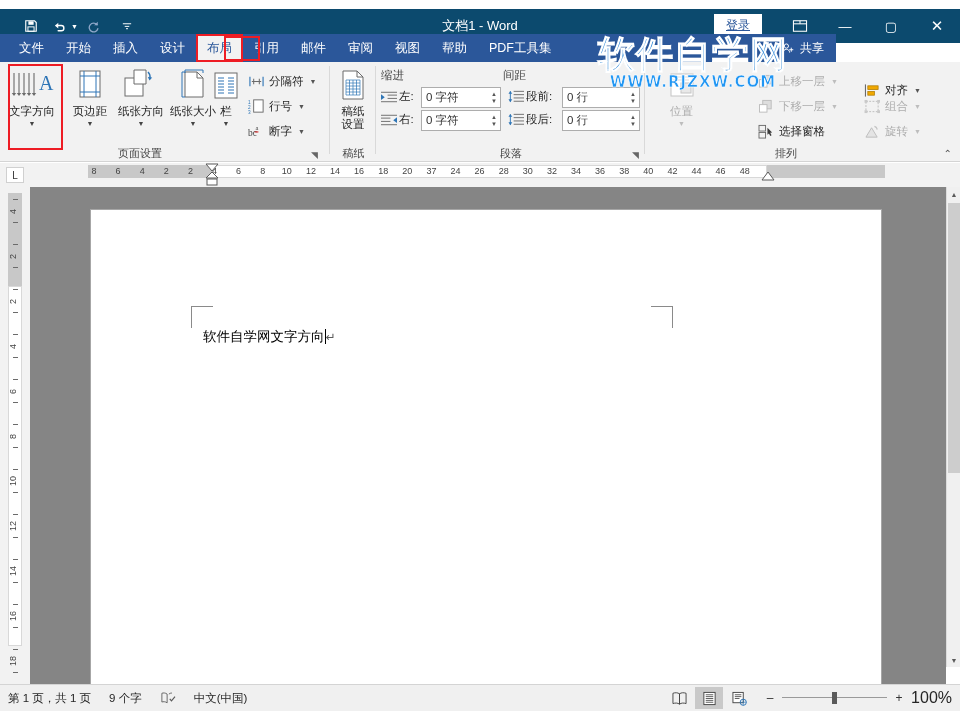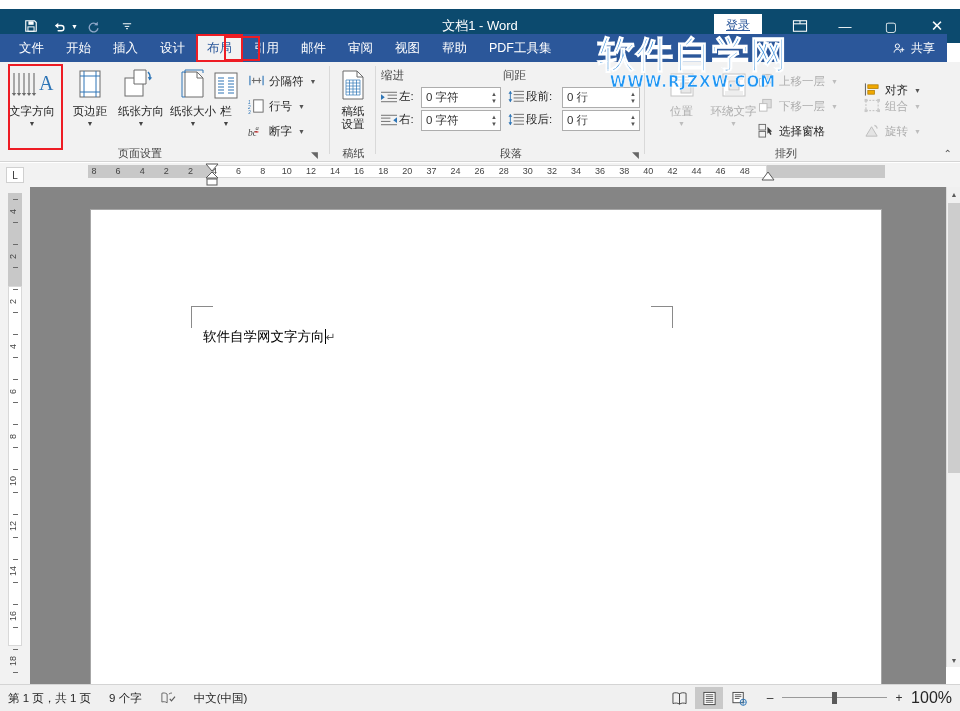--- a/index.html
+++ b/index.html
@@ -33,21 +33,21 @@
     background: #fff; color: #2b579a; font-size: 12px;
     padding: 3px 12px 4px; margin-right: 16px;
     text-decoration: underline;
   }
   .ribbon-opts { width: 44px; height: 34px; display: flex; align-items: center; justify-content: center; font-size: 13px; }
   .win-btn { width: 46px; height: 34px; display: flex; align-items: center; justify-content: center; font-size: 13px; }
   .win-btn.close { font-size: 15px; }
 
   
   .tabrow {
-    position: absolute; left: 0; top: 34px; width: 947px; height: 28px;
+    position: absolute; left: 0; top: 34px; width: 836px; height: 28px;
     background: #2b579a;
   }
   .tabs { position: absolute; left: 8px; top: 0; height: 28px; display: flex; align-items: stretch; }
   .tab {
     display: flex; align-items: center; padding: 0 11px;
     font-size: 12.5px; color: #fff; white-space: nowrap;
   }
   .tab.active { background: #f2f2f2; color: #2b579a; }
   .tab.highlight { outline: 2px solid #ee1c24; outline-offset: -2px; position: relative; z-index: 3; }
   .tellme {
@@ -83,21 +83,21 @@
   }
   .bigbtn .ico { height: 36px; display: flex; align-items: flex-end; justify-content: center; }
   .bigbtn .lbl { margin-top: 3px; line-height: 13px; white-space: nowrap; }
   .bigbtn .dd { font-size: 7px; color: #444; margin-top: 2px; }
   .bigbtn.dis { color: #adadad; padding-left: 23px; }
 
   .smallbtn {
     position: absolute; height: 22px; display: flex; align-items: center; gap: 4px;
     font-size: 11.5px; color: #262626; white-space: nowrap;
   }
-  .smallbtn .ico { width: 17px; height: 17px; display: flex; justify-content: center; font-style: italic; }
+  .smallbtn .ico { width: 17px; height: 17px; display: flex; align-items: center; justify-content: center; }
   .smallbtn .dd { font-size: 7px; color: #555; margin-left: 2px; }
   .smallbtn.dis { color: #adadad; }
   .smallbtn.dis .dd { color: #bdbdbd; }
 
   .fieldlabel { position: absolute; font-size: 11.5px; color: #262626; }
   .headlabel { position: absolute; font-size: 11.5px; color: #444; }
   .spin {
     position: absolute; height: 21px; background: #fff; border: 1px solid #adadad;
     display: flex; align-items: center;
   }
@@ -517,33 +517,20 @@
             <rect x="14" y="13" width="10" height="10" fill="#e9e9e9" stroke="#c4c4c4" stroke-width="1"></rect>
             <g stroke="#d4d4d4" stroke-width="0.8">
                 <path d="M6 7h16M6 10h16"></path>
               </g>
           </svg>
         </span>
         <span class="lbl">位置</span>
         <span class="dd" style="color:#bdbdbd">▼</span>
       </div>
 
-      <div class="bigbtn dis" style="left:48px; width:56px;">
-        <span class="ico">
-          <svg width="30" height="32" viewBox="0 0 30 32">
-            <rect x="4" y="4" width="22" height="22" fill="#fff" stroke="#c4c4c4" stroke-width="1"></rect>
-            <rect x="10" y="11" width="10" height="9" fill="#e9e9e9" stroke="#c4c4c4" stroke-width="1"></rect>
-            <g stroke="#d4d4d4" stroke-width="0.8">
-                <path d="M6 7h18M6 9h18M6 22h18M6 24h18"></path>
-              </g>
-          </svg>
-        </span>
-        <span class="lbl">环绕文字</span>
-        <span class="dd" style="color:#bdbdbd">▼</span>
-      </div>
 
       <div class="smallbtn dis" style="left:112px; top:8px;">
         <span class="ico">
           <svg width="17" height="15" viewBox="0 0 18 16">
               <rect x="5" y="1.5" width="9" height="9" fill="#dedede" stroke="#bcbcbc" stroke-width="1"></rect>
               <rect x="1.5" y="6" width="8" height="8" fill="#fff" stroke="#bcbcbc" stroke-width="1"></rect>
             </svg>
         </span>
         <span>上移一层</span>
         <span class="dd">▼</span>

